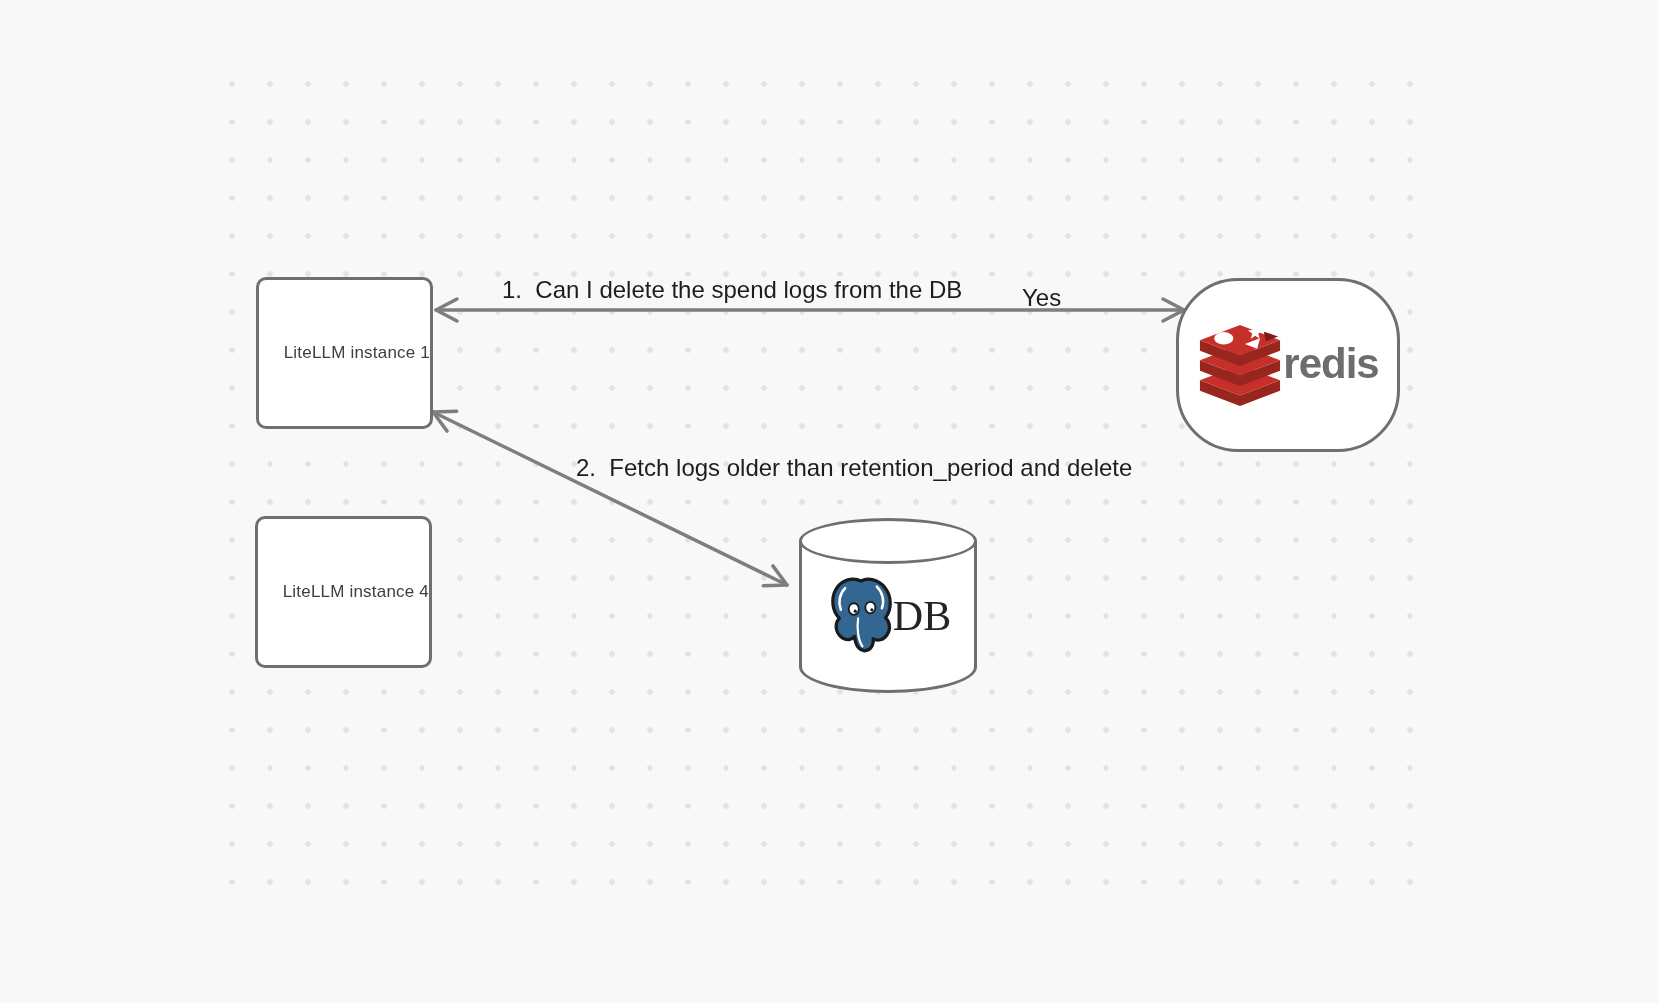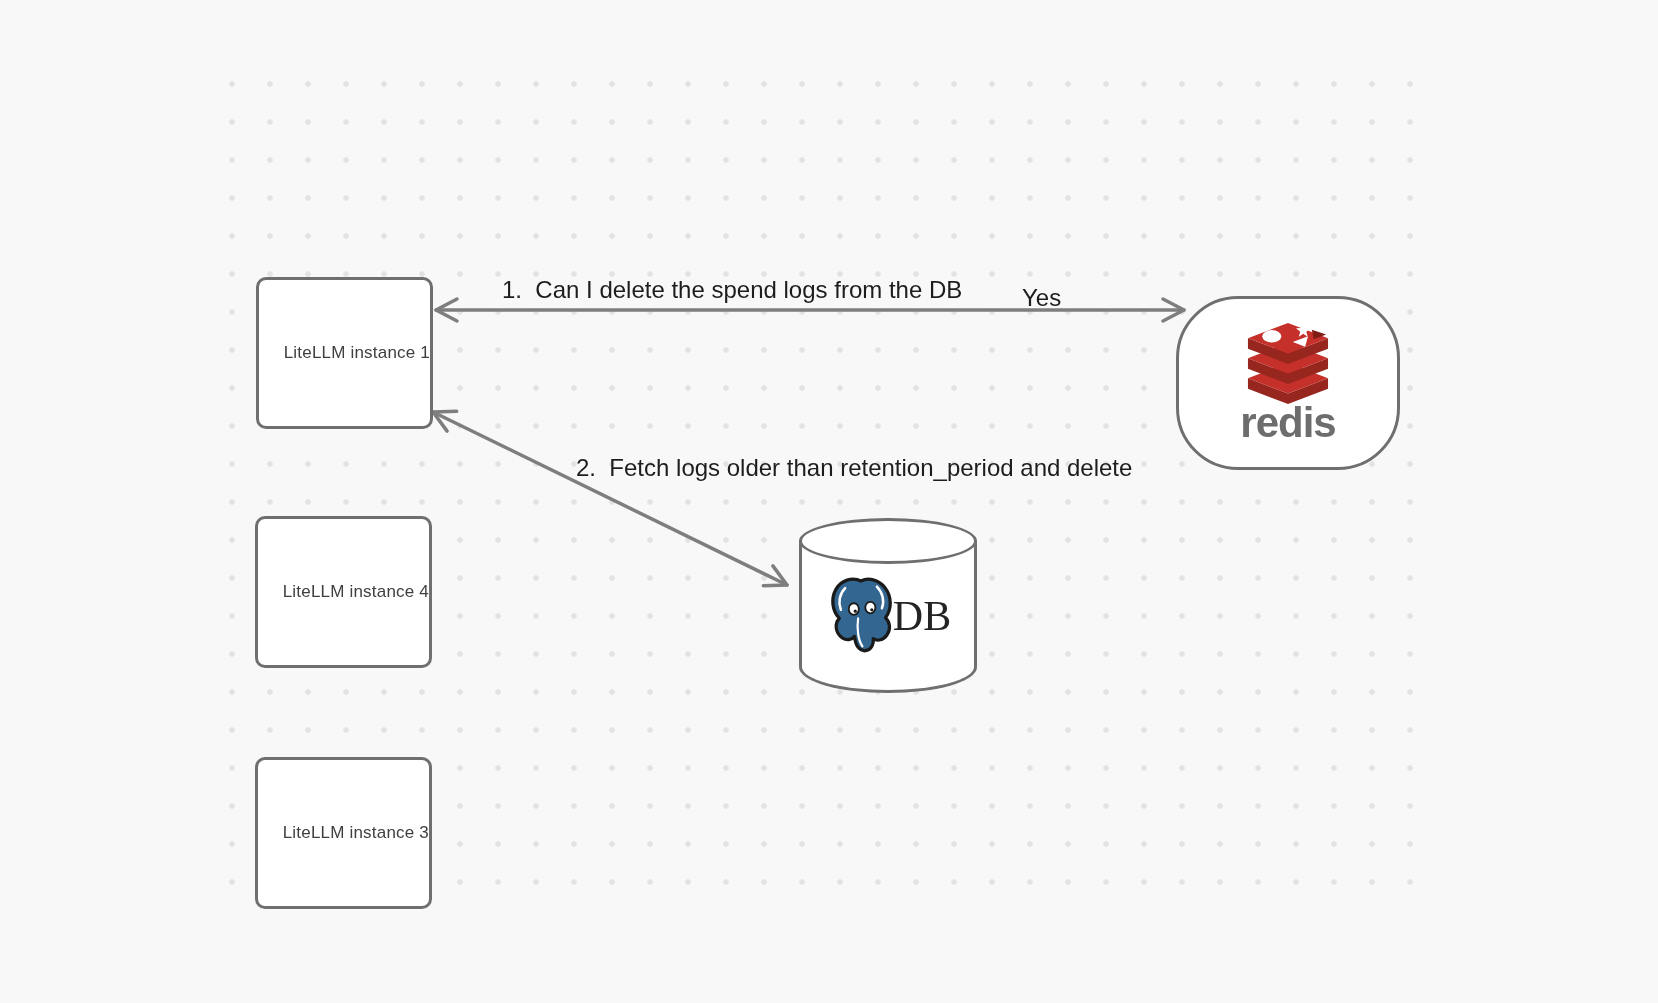--- a/index.html
+++ b/index.html
@@ -33,21 +33,21 @@
   }
   .instance{
     width:177px;height:152px;border-radius:10px;
     display:flex;align-items:center;justify-content:flex-end;
   }
   .instance .inst-label{
     font-size:17px;color:var(--node-text,#3f3f3f);letter-spacing:.2px;
   }
   .redis-node{
     left:1176px;top:278px;width:224px;height:174px;border-radius:62px;
-    display:flex;flex-direction:column;align-items:center;justify-content:center;margin-top:18px;
+    display:flex;flex-direction:row;align-items:center;justify-content:center;
   }
   .redis-word{
     font-size:42px;font-weight:700;line-height:1;letter-spacing:-1px;
     color:var(--redis-wordmark,#6d6d6d);margin-top:-2px;
   }
   
   .cylinder{
     position:absolute;left:799px;top:518px;width:178px;height:175px;z-index:3;
   }
   .cyl-body{
@@ -94,23 +94,20 @@
   <div class="msg" style="left:502px;top:276px;">1.  Can I delete the spend logs from the DB</div>
   <div class="msg" style="left:1022px;top:284px;">Yes</div>
   <div class="msg" style="left:576px;top:454px;">2.  Fetch logs older than retention_period and delete</div>
 
   <div class="node instance" style="left:256px;top:277px;">
     <span class="inst-label">LiteLLM instance 1</span>
   </div>
   <div class="node instance" style="left:255px;top:516px;">
     <span class="inst-label">LiteLLM instance 4</span>
   </div>
-  <div class="node instance" style="left:255px;top:757px;">
-    <span class="inst-label">LiteLLM instance 3</span>
-  </div>
 
   <div class="node redis-node">
     <svg width="86" height="82" viewBox="0 0 90 86">
 
       <g transform="translate(0,42)">
         <path d="M3,17 L3,28 L45,44 L87,28 L87,17 L45,33 Z" fill="var(--redis-dark)"></path>
         <path d="M45,1 L87,17 L45,33 L3,17 Z" fill="var(--redis-red)"></path>
       </g>
 
       <g transform="translate(0,21)">

